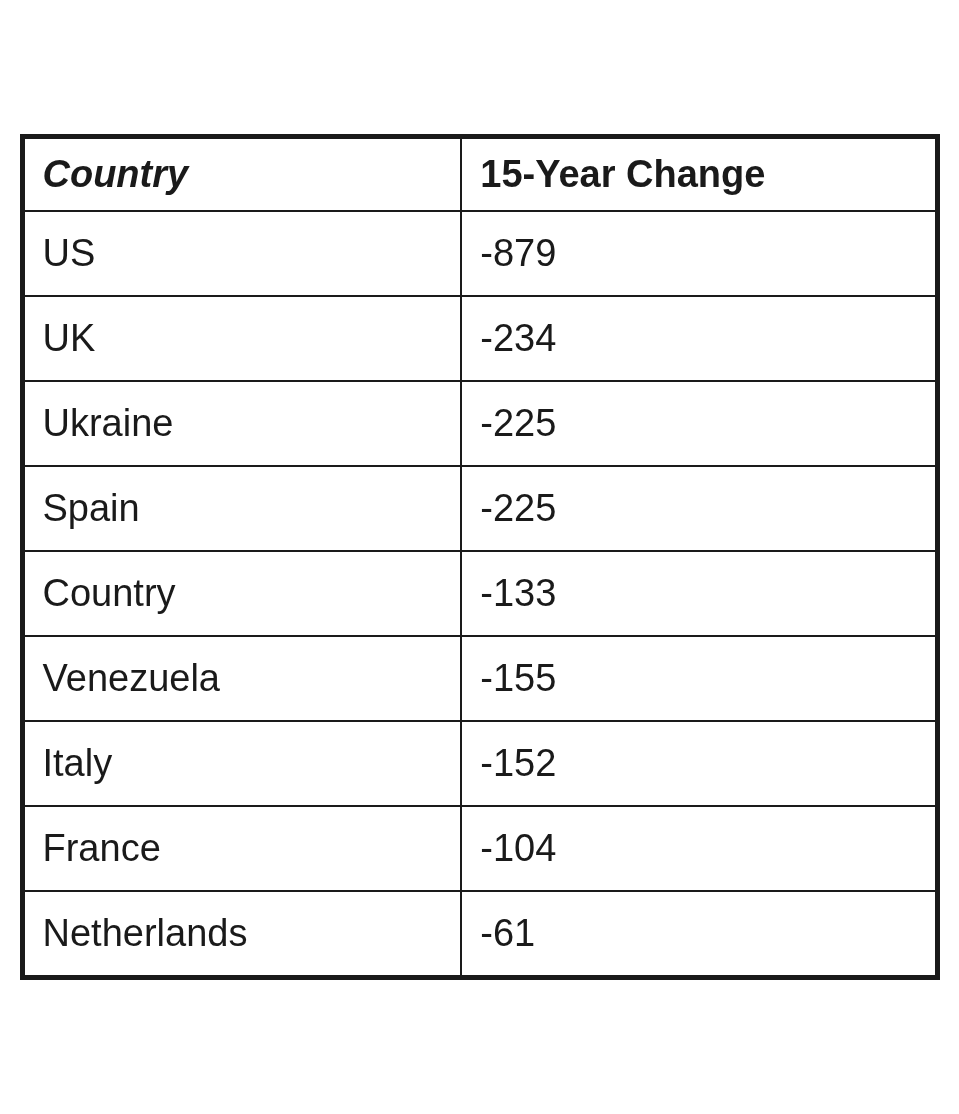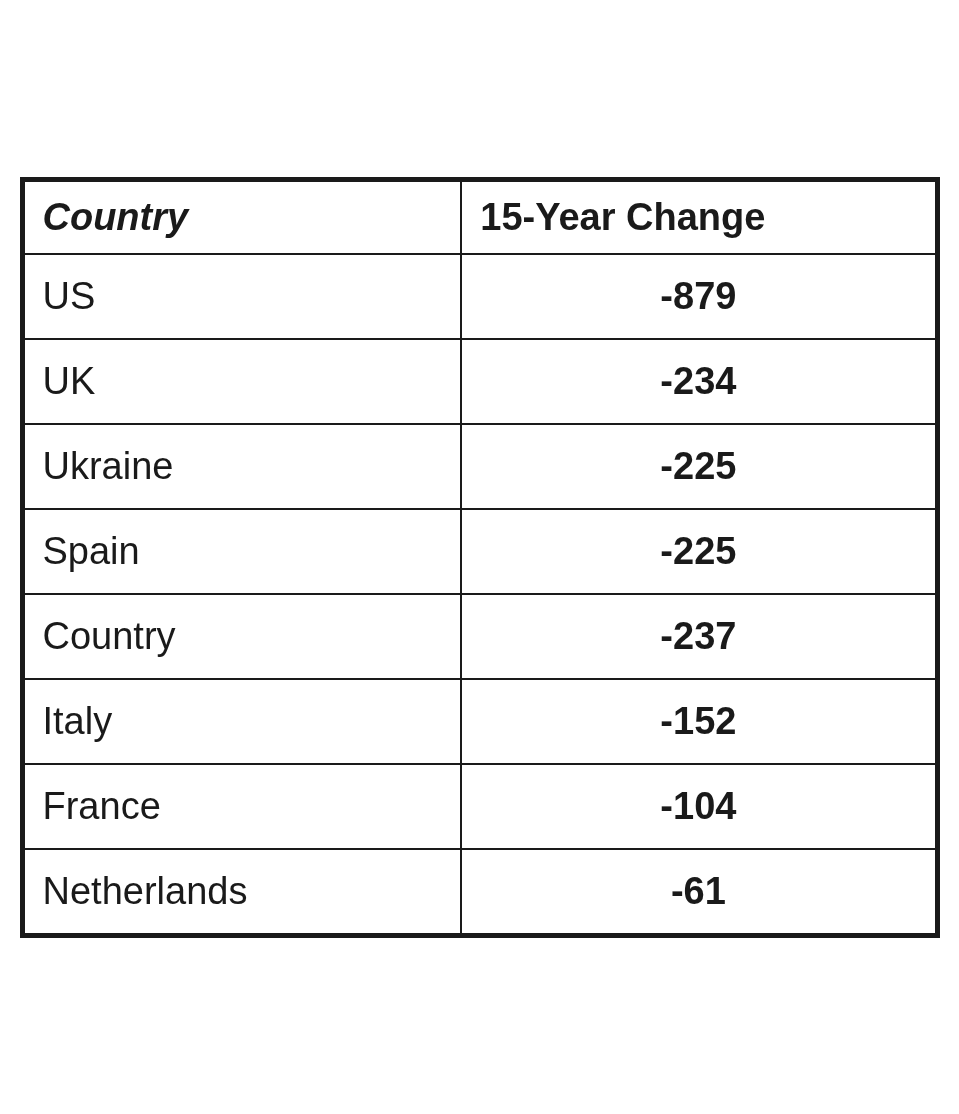--- a/index.html
+++ b/index.html
@@ -54,22 +54,21 @@
       font-size: 38px;
       color: #1a1a1a;
       background: #ffffff;
     }
 
     tbody tr td:first-child {
       text-align: left;
     }
 
     tbody tr td:last-child {
-      text-align: center;
-      font-weight: bold;
+      text-align: left;
     }
   </style>
 </head>
 <body>
 
 <div class="table-container">
   <table>
     <thead>
       <tr>
         <th>Country</th>
@@ -88,21 +87,25 @@
         <tr>
           <td>Ukraine</td>
           <td>-225</td>
         </tr>
         <tr>
           <td>Spain</td>
           <td>-225</td>
         </tr>
         <tr>
           <td>Country</td>
-          <td>-237</td>
+          <td>-133</td>
+        </tr>
+        <tr>
+          <td>Venezuela</td>
+          <td>-155</td>
         </tr>
         <tr>
           <td>Italy</td>
           <td>-152</td>
         </tr>
         <tr>
           <td>France</td>
           <td>-104</td>
         </tr>
         <tr>

